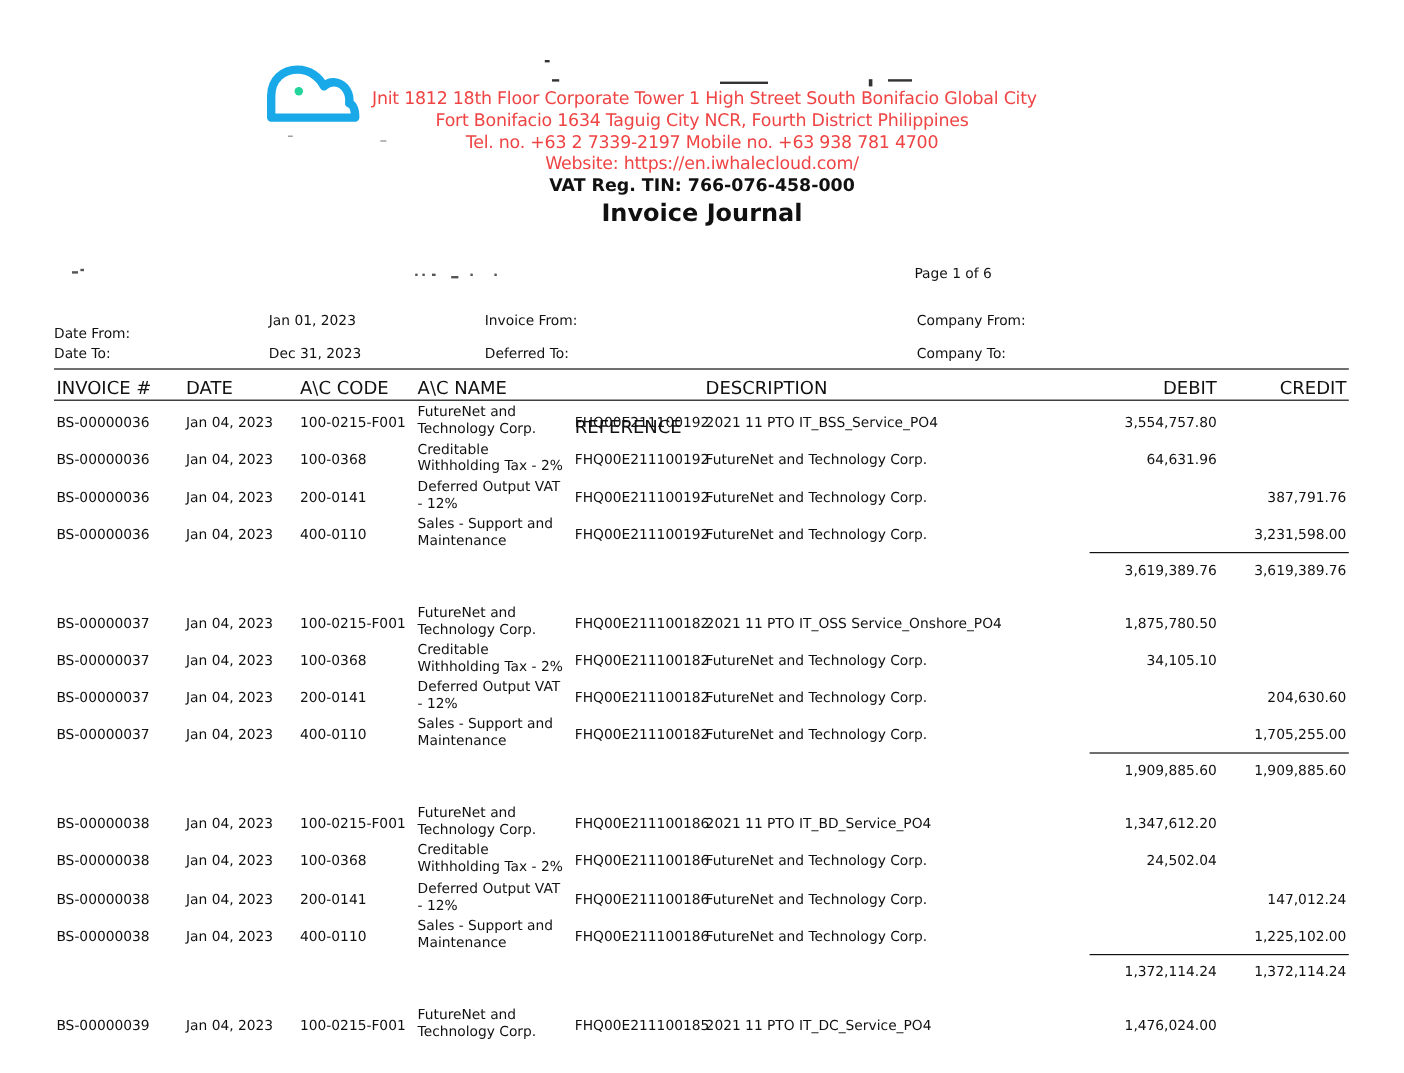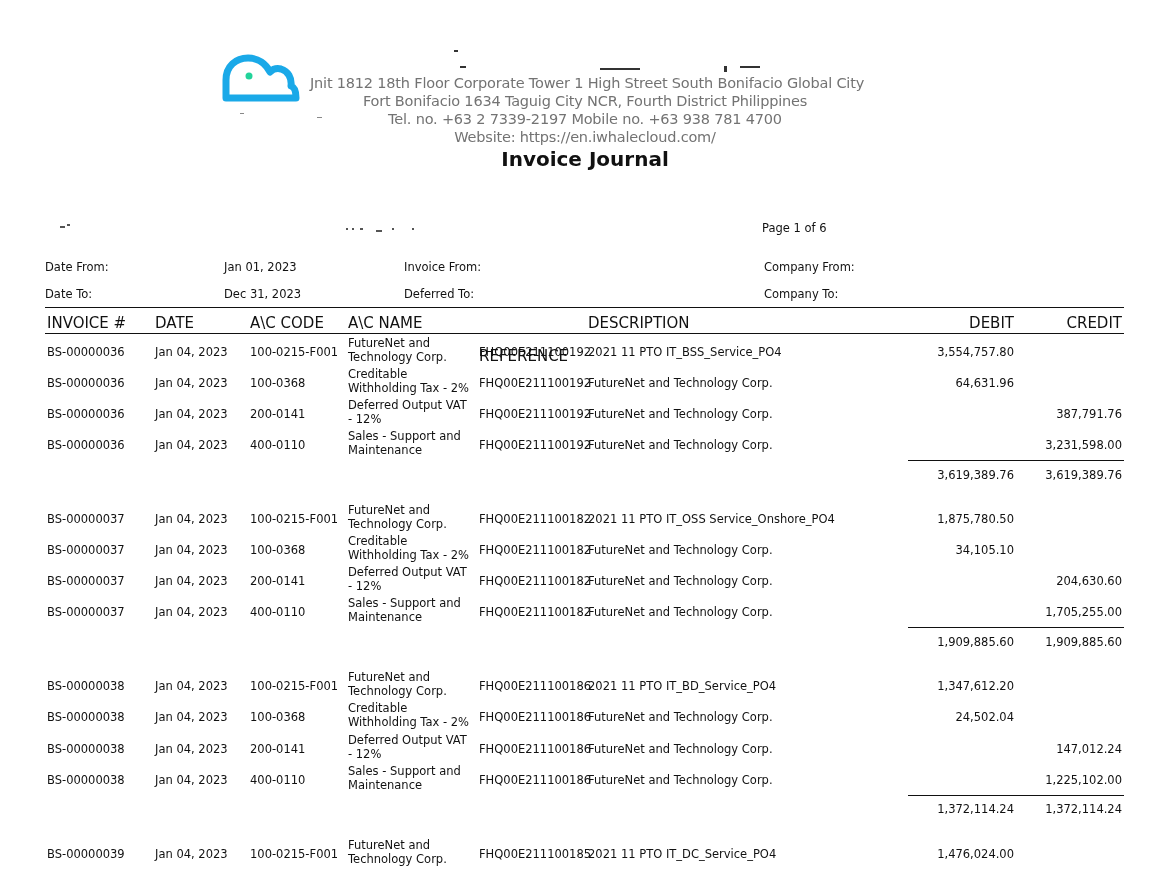--- a/index.html
+++ b/index.html
@@ -7,21 +7,21 @@
     width: 1170px; height: 894px; position: relative; overflow: hidden;
     font-family: "DejaVu Sans", sans-serif; color: #111;
   }
   .header { position: absolute; left: 0; top: 0; width: 1170px; height: 200px; }
   .logo { position: absolute; left: 220px; top: 54px; width: 80px; height: 50px; }
   .logo-dash1 { position: absolute; left: 240px; top: 113px; width: 4px; height: 1px; background: #888; }
   .logo-dash2 { position: absolute; left: 317px; top: 117px; width: 5px; height: 1px; background: #888; }
   .company-lines { position: absolute; left: 310px; top: 44px; width: 550px; text-align: center; }
   .company-redacted { height: 30px; position: relative; }
   .company-redacted .dot { position: absolute; background: #333; height: 2px; }
-  .addr { font-size: 14.5px; line-height: 18px; letter-spacing: -0.2px; color: #737373; white-space: nowrap; }
+  .addr { font-size: 14.5px; line-height: 18px; letter-spacing: -0.2px; color: #ef4444; white-space: nowrap; }
   .vat { font-size: 14.5px; font-weight: bold; line-height: 18px; color: #111; }
   .title { font-size: 20px; font-weight: bold; line-height: 26px; color: #111; }
 
   .small { font-size: 11.5px; color: #111; }
   .abs { position: absolute; white-space: nowrap; }
 
   .redacted-left { position: absolute; left: 60px; top: 226px; width: 12px; height: 2px; }
   .redacted-left span, .redacted-mid span { position: absolute; background: #555; height: 2px; top: 0; }
   .redacted-mid { position: absolute; left: 346px; top: 228px; width: 80px; height: 3px; }
 
@@ -57,39 +57,40 @@
       <span class="dot" style="left:144px;top:6px;width:4px;"></span>
       <span class="dot" style="left:150px;top:22px;width:6px;"></span>
       <span class="dot" style="left:290px;top:24px;width:40px;"></span>
       <span class="dot" style="left:414px;top:22px;width:3px;height:6px;"></span>
       <span class="dot" style="left:430px;top:22px;width:20px;"></span>
     </div>
     <div class="addr">Jnit 1812 18th Floor Corporate Tower 1 High Street South Bonifacio Global City</div>
     <div class="addr">Fort Bonifacio 1634 Taguig City NCR, Fourth District Philippines</div>
     <div class="addr">Tel. no. +63 2 7339-2197 Mobile no. +63 938 781 4700</div>
     <div class="addr">Website: https://en.iwhalecloud.com/</div>
+    <div class="vat">VAT Reg. TIN: 766-076-458-000</div>
     <div class="title">Invoice Journal</div>
   </div>
 </div>
 
 <div class="redacted-left">
   <span style="left:0;width:5px;"></span>
     <span style="left:7px;width:3px;top:-2px;"></span>
 </div>
 <div class="redacted-mid">
   <span style="left:0;width:2px;"></span>
     <span style="left:6px;width:2px;"></span>
   <span style="left:14px;width:3px;"></span>
     <span style="left:30px;width:6px;top:2px;"></span>
   <span style="left:46px;width:2px;"></span>
     <span style="left:66px;width:2px;"></span>
 </div>
 <div class="abs small" style="left:762px;top:221px;">Page 1 of 6</div>
 
-<div class="abs small" style="left:45px;top:260px;">Date From:</div>
+<div class="abs small" style="left:45px;top:271px;">Date From:</div>
 <div class="abs small" style="left:224px;top:260px;">Jan 01, 2023</div>
 <div class="abs small" style="left:404px;top:260px;">Invoice From:</div>
 <div class="abs small" style="left:764px;top:260px;">Company From:</div>
 
 <div class="abs small" style="left:45px;top:287px;">Date To:</div>
 <div class="abs small" style="left:224px;top:287px;">Dec 31, 2023</div>
 <div class="abs small" style="left:404px;top:287px;">Deferred To:</div>
 <div class="abs small" style="left:764px;top:287px;">Company To:</div>
 
 <div class="hr" style="top:307px;"></div>

